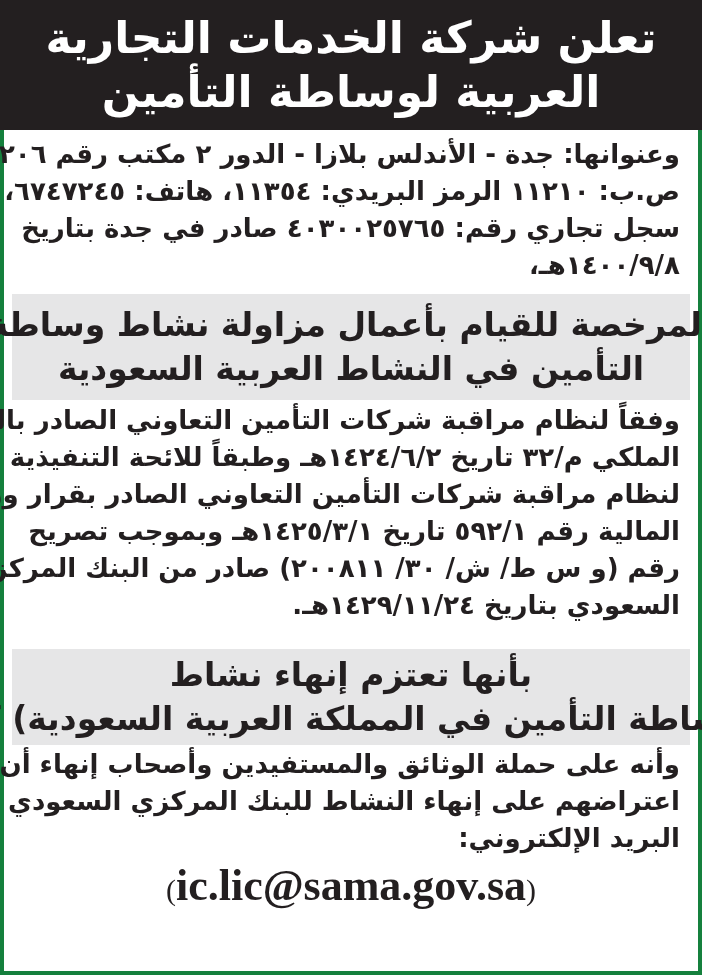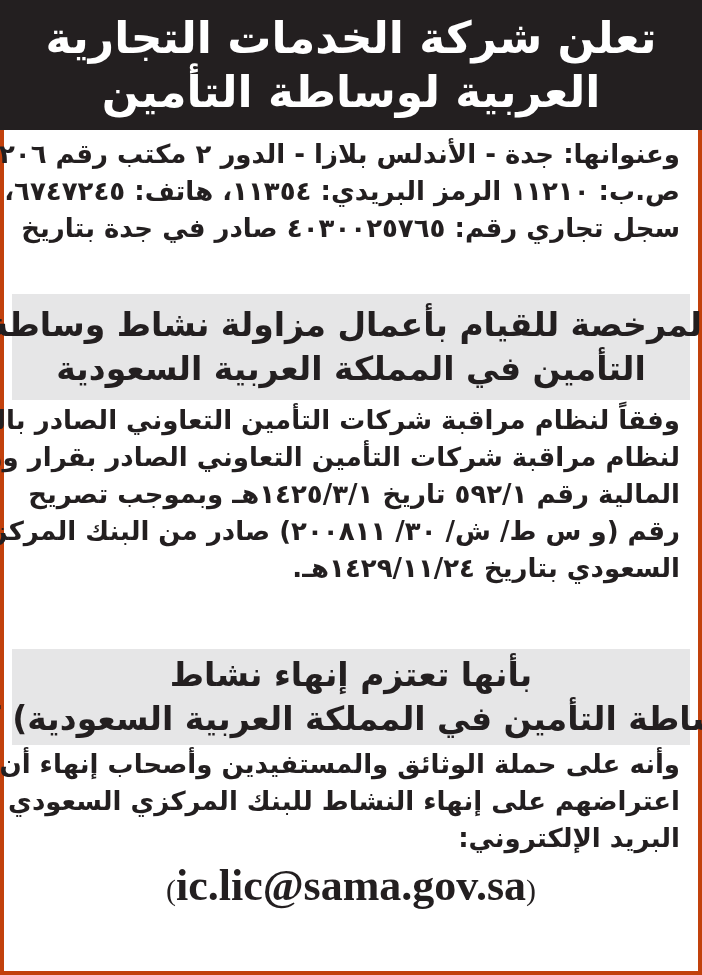--- a/index.html
+++ b/index.html
@@ -3,21 +3,21 @@
   <meta charset="utf-8">
   <style>
     * { margin: 0; padding: 0; box-sizing: border-box; }
     html, body { width: 702px; height: 975px; background: #231f20; overflow: hidden; }
     body { font-family: "DejaVu Sans", sans-serif; color: #231f20; }
 
     .ad {
       position: relative;
       width: 702px;
       height: 975px;
-      background: #c2410c;
+      background: #15803d;
     }
 
     .header {
       position: absolute;
       left: 0; top: 0;
       width: 702px; height: 130px;
       background: #231f20;
       display: flex;
       flex-direction: column;
       align-items: center;
@@ -121,29 +121,31 @@
     <div class="line">تعلن شركة الخدمات التجارية</div>
     <div class="line">العربية لوساطة التأمين</div>
   </div>
 
   <div class="body">
 
     <div class="para address">
       <span class="ln">وعنوانها: جدة - الأندلس بلازا - الدور ٢ مكتب رقم ١٢٠٦،</span>
       <span class="ln">ص.ب: ١١٢١٠ الرمز البريدي: ١١٣٥٤، هاتف: ٦٧٤٧٢٤٥،</span>
       <span class="ln">سجل تجاري رقم: ٤٠٣٠٠٢٥٧٦٥ صادر في جدة بتاريخ</span>
+      <span class="ln last">١٤٠٠/٩/٨هـ،</span>
     </div>
 
     <div class="graybox box1">
       <div class="hl">المرخصة للقيام بأعمال مزاولة نشاط وساطة</div>
-      <div class="hl">التأمين في المملكة العربية السعودية</div>
+      <div class="hl">التأمين في النشاط العربية السعودية</div>
     </div>
 
     <div class="para regulation">
       <span class="ln">وفقاً لنظام مراقبة شركات التأمين التعاوني الصادر بالمرسوم</span>
+      <span class="ln">الملكي م/٣٢ تاريخ ١٤٢٤/٦/٢هـ وطبقاً للائحة التنفيذية</span>
       <span class="ln">لنظام مراقبة شركات التأمين التعاوني الصادر بقرار وزير</span>
       <span class="ln">المالية رقم ٥٩٢/١ تاريخ ١٤٢٥/٣/١هـ وبموجب تصريح</span>
       <span class="ln">رقم (و س ط/ ش/ ٣٠/ ٢٠٠٨١١) صادر من البنك المركزي</span>
       <span class="ln last">السعودي بتاريخ ١٤٢٩/١١/٢٤هـ.</span>
     </div>
 
     <div class="graybox box2">
       <div class="hl">بأنها تعتزم إنهاء نشاط</div>
       <div class="hl">(وساطة التأمين في المملكة العربية السعودية) كلياً</div>
     </div>

